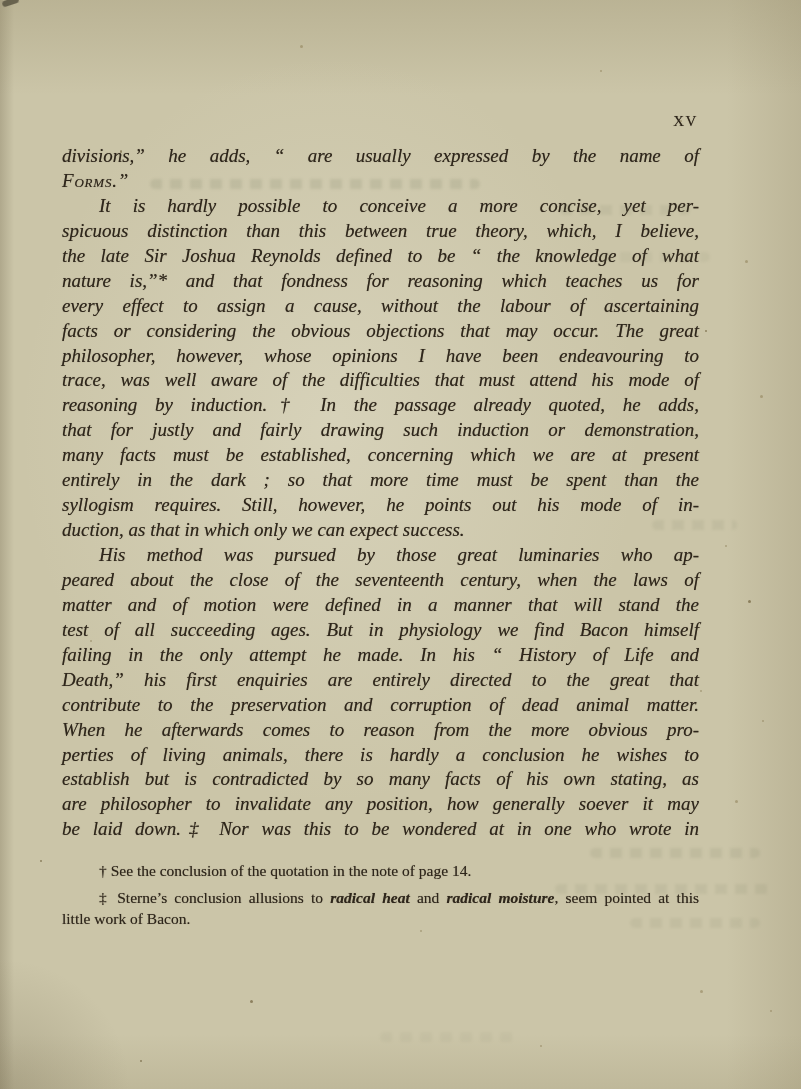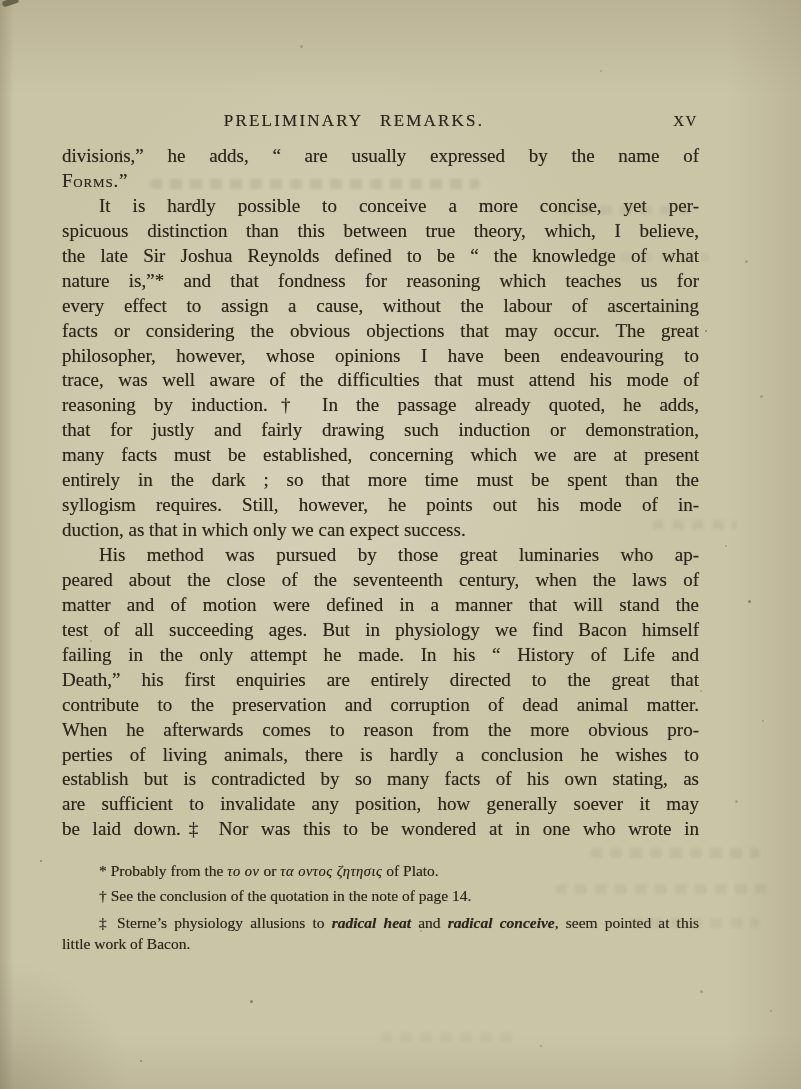--- a/index.html
+++ b/index.html
@@ -24,20 +24,21 @@
     text-align:center;font-size:17px;letter-spacing:2.2px;word-spacing:11px;
     white-space:nowrap;
   }
   .pgnum{
     position:absolute;top:113px;left:634px;width:64px;
     text-align:right;font-size:15px;letter-spacing:1.6px;
   }
   .btext{
     position:absolute;left:62px;top:144px;width:637px;
     font-size:19px;
+    font-style:italic;
   }
   .bline{
     height:24.95px;line-height:24.95px;
     text-align:justify;text-align-last:justify;-moz-text-align-last:justify;
     white-space:nowrap; 
   }
   .bline.noj{text-align-last:left;-moz-text-align-last:left;}
   .bline.ind{padding-left:37px;}
   .sc{font-variant:small-caps;letter-spacing:.8px;}
   .fnotes{
@@ -68,21 +69,20 @@
     filter:blur(.5px);opacity:.8;pointer-events:none;
   }
 </style>
 </head>
 <body>
 
 <div class="page">
 
   <span class="edgemark"></span>
 
-  <div class="hdr">PRELIMINARY REMARKS.</div>
   <div class="pgnum">XV</div>
 
   <div class="btext">
 
     <div class="bline">divisions,” he adds, “ are usually expressed by the name of</div>
     <div class="bline noj sc">Forms.”</div>
 
     <div class="bline ind">It is hardly possible to conceive a more concise, yet per-</div>
     <div class="bline">spicuous distinction than this between true theory, which, I believe,</div>
     <div class="bline">the late Sir Joshua Reynolds defined to be “ the knowledge of what</div>
@@ -101,28 +101,27 @@
     <div class="bline ind">His method was pursued by those great luminaries who ap-</div>
     <div class="bline">peared about the close of the seventeenth century, when the laws of</div>
     <div class="bline">matter and of motion were defined in a manner that will stand the</div>
     <div class="bline">test of all succeeding ages.  But in physiology we find Bacon himself</div>
     <div class="bline">failing in the only attempt he made.  In his “ History of Life and</div>
     <div class="bline">Death,” his first enquiries are entirely directed to the great that</div>
     <div class="bline">contribute to the preservation and corruption of dead animal matter.</div>
     <div class="bline">When he afterwards comes to reason from the more obvious pro-</div>
     <div class="bline">perties of living animals, there is hardly a conclusion he wishes to</div>
     <div class="bline">establish but is contradicted by so many facts of his own stating, as</div>
-    <div class="bline">are sufficient to invalidate any position, how generally soever it may</div>
+    <div class="bline">are philosopher to invalidate any position, how generally soever it may</div>
     <div class="bline">be laid down.‡  Nor was this to be wondered at in one who wrote in</div>
   </div>
 
   <div class="fnotes">
-    <div class="fl ind"><span>* Probably from the </span><span class="greek">το ον</span><span> or </span><span class="greek">τα οντος ζητησις</span><span> of Plato.</span></div>
     <div class="fl ind">† See the conclusion of the quotation in the note of page 14.</div>
-    <div class="fl3 ind"><span>‡ Sterne’s physiology allusions to </span><span class="em">radical heat</span><span> and </span><span class="em">radical conceive</span><span>, seem pointed at this</span></div>
+    <div class="fl3 ind"><span>‡ Sterne’s conclusion allusions to </span><span class="em">radical heat</span><span> and </span><span class="em">radical moisture</span><span>, seem pointed at this</span></div>
     <div class="fl4">little work of Bacon.</div>
   </div>
 
   <span class="ghost" style="left:150px;top:179px;width:330px;"></span>
   <span class="ghost" style="left:560px;top:205px;width:130px;opacity:.3;"></span>
   <span class="ghost" style="left:600px;top:252px;width:110px;opacity:.22;"></span>
   <span class="ghost" style="left:652px;top:520px;width:85px;opacity:.3;"></span>
   <span class="ghost" style="left:590px;top:848px;width:170px;opacity:.35;"></span>
   <span class="ghost" style="left:555px;top:884px;width:215px;opacity:.3;"></span>
   <span class="ghost" style="left:630px;top:918px;width:130px;opacity:.28;"></span>

